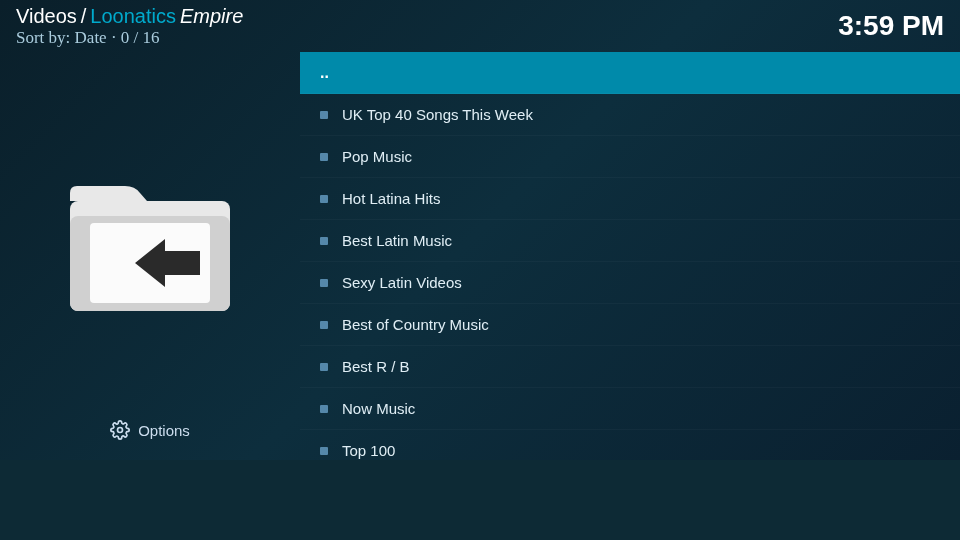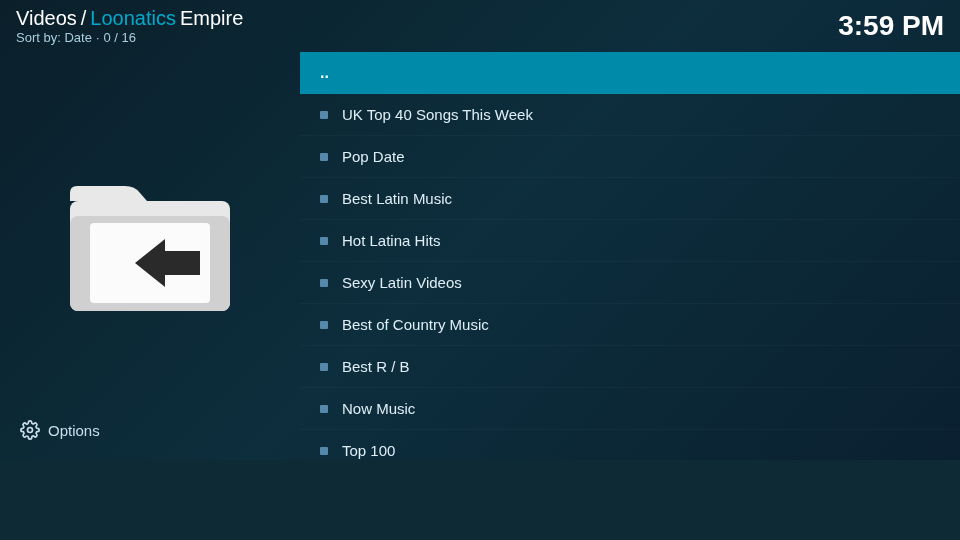--- a/index.html
+++ b/index.html
@@ -58,25 +58,27 @@
     .header-title .separator {
       color: #ffffff;
     }
 
     .header-title .loonatics-part {
       color: #00aacc;
     }
 
     .header-title .empire-part {
       color: #ffffff;
+      font-style: italic;
     }
 
     .header-subtitle {
-      font-size: 13px;
+      font-size: 17px;
       color: #aaccdd;
+      font-family: Liberation Serif, serif;
     }
 
     .header-time {
       font-size: 28px;
       color: #ffffff;
       font-weight: bold;
     }
 
     
     .main-content {
@@ -84,20 +86,21 @@
       flex: 1;
       overflow: hidden;
     }
 
     
     .sidebar {
       width: 300px;
       min-width: 300px;
       display: flex;
       flex-direction: column;
+      align-items: center;
       justify-content: space-between;
       padding: 20px 0 20px 0;
       background: transparent;
     }
 
     .folder-icon-container {
       display: flex;
       align-items: center;
       justify-content: center;
       flex: 1;
@@ -234,29 +237,29 @@
         <span class="back-dots">..</span>
       </div>
 
       <div id="list-items-container">
           <div class="list-item">
             <div class="list-bullet"></div>
             <span>UK Top 40 Songs This Week</span>
           </div>
           <div class="list-item">
             <div class="list-bullet"></div>
-            <span>Pop Date</span>
+            <span>Pop Music</span>
+          </div>
+          <div class="list-item">
+            <div class="list-bullet"></div>
+            <span>Hot Latina Hits</span>
           </div>
           <div class="list-item">
             <div class="list-bullet"></div>
             <span>Best Latin Music</span>
-          </div>
-          <div class="list-item">
-            <div class="list-bullet"></div>
-            <span>Hot Latina Hits</span>
           </div>
           <div class="list-item">
             <div class="list-bullet"></div>
             <span>Sexy Latin Videos</span>
           </div>
           <div class="list-item">
             <div class="list-bullet"></div>
             <span>Best of Country Music</span>
           </div>
           <div class="list-item">

